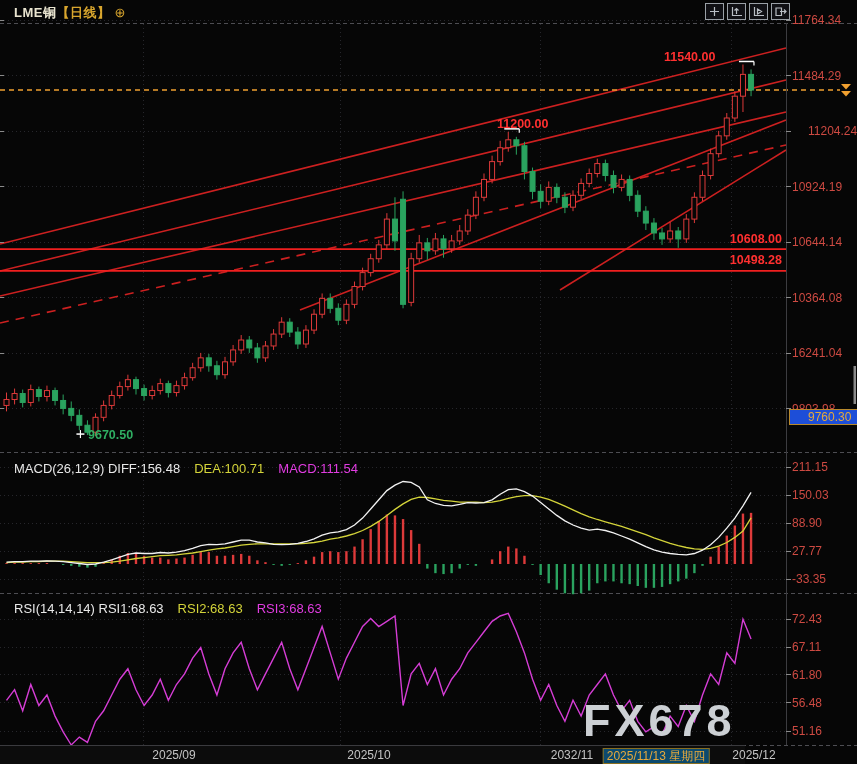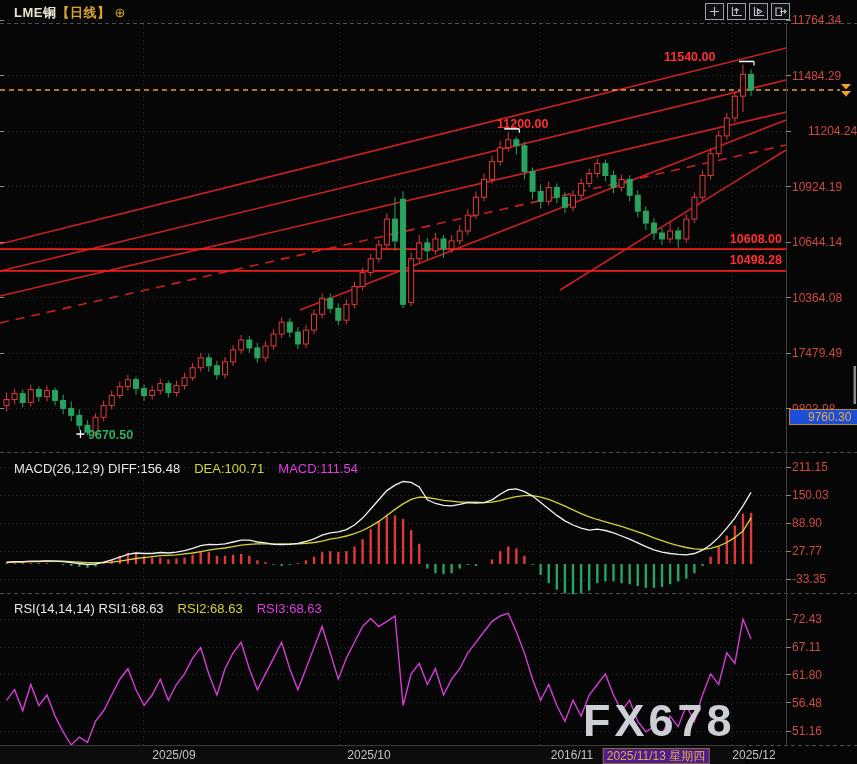--- a/index.html
+++ b/index.html
@@ -19,21 +19,21 @@
   #labels{position:absolute;inset:0;z-index:20;pointer-events:none;}
   .axlab{position:absolute;font-size:12px;color:#cd4a42;white-space:nowrap;}
   .cross-price{position:absolute;font-size:12px;color:#e6a93c;border:1px solid #b98a2c;
                background:#1d4ed8;padding:0 18px;line-height:14px;}
   .ann{position:absolute;font-size:12.5px;font-weight:bold;white-space:nowrap;}
   .ann-red{color:#ff3030;} .ann-green{color:#2fae62;}
   .ann-right{text-align:right;}
   .xaxis{position:absolute;left:0;top:745px;width:745px;height:19px;background:#0c0c0c;
          border-top:1px solid #3a3a3e;z-index:22;}
   .xlab{position:absolute;top:2px;font-size:12px;color:#c4c4c4;transform:translateX(-50%);white-space:nowrap;}
-  .xlab-hl{color:#e6a93c;background:#4c1d95;border:1px solid #8a6f1f;padding:0 3px;line-height:14px;}
+  .xlab-hl{color:#e6a93c;background:#0c4a6e;border:1px solid #8a6f1f;padding:0 3px;line-height:14px;}
   .watermark{position:absolute;left:583px;top:695px;font-size:45px;font-weight:bold;
              color:#ccd0d4;letter-spacing:4px;z-index:28;}
 </style>
 </head>
 <body>
 
 <div id="stage">
 
   <svg id="chart" width="857" height="764">
       <g shape-rendering="crispEdges">
@@ -437,21 +437,21 @@
     <span class="ph-w">RSI(14,14,14) RSI1:68.63</span><span class="ph-y">RSI2:68.63</span><span class="ph-m">RSI3:68.63</span>
   </div>
 
   <div id="labels">
       <div class="axlab" style="left: 792px; top: 13px;">11764.34</div>
       <div class="axlab" style="left: 792px; top: 68.5143px;">11484.29</div>
       <div class="axlab" style="left: 792px; top: 124.029px; margin-left: 16px;">11204.24</div>
       <div class="axlab" style="left: 792px; top: 179.543px;">10924.19</div>
       <div class="axlab" style="left: 792px; top: 235.057px;">10644.14</div>
       <div class="axlab" style="left: 792px; top: 290.574px;">10364.08</div>
-      <div class="axlab" style="left: 792px; top: 346.088px;">17479.49</div>
+      <div class="axlab" style="left: 792px; top: 346.088px;">16241.04</div>
       <div class="axlab" style="left: 792px; top: 401.602px;">9803.98</div>
       <div class="axlab" style="left: 792px; top: 460.188px;">211.15</div>
       <div class="axlab" style="left: 792px; top: 488.211px;">150.03</div>
       <div class="axlab" style="left: 792px; top: 516.239px;">88.90</div>
       <div class="axlab" style="left: 792px; top: 544.267px;">27.77</div>
       <div class="axlab" style="left: 792px; top: 572.291px;">-33.35</div>
       <div class="axlab" style="left: 792px; top: 612px;">72.43</div>
       <div class="axlab" style="left: 792px; top: 640.015px;">67.11</div>
       <div class="axlab" style="left: 792px; top: 667.978px;">61.80</div>
       <div class="axlab" style="left: 792px; top: 695.993px;">56.48</div>
@@ -460,19 +460,19 @@
       <div class="ann ann-red" style="left: 664px; top: 50px;">11540.00</div>
       <div class="ann ann-red" style="left: 497px; top: 117px;">11200.00</div>
       <div class="ann ann-green" style="left: 88px; top: 428px;">9670.50</div>
       <div class="ann ann-red ann-right" style="left: 692px; top: 232px; width: 90px;">10608.00</div>
       <div class="ann ann-red ann-right" style="left: 692px; top: 253px; width: 90px;">10498.28</div>
     </div>
 
   <div class="xaxis" id="xaxis">
       <span class="xlab" style="left: 174px;">2025/09</span>
       <span class="xlab" style="left: 369px;">2025/10</span>
-      <span class="xlab" style="left: 572px;">2016/11</span>
+      <span class="xlab" style="left: 572px;">2032/11</span>
       <span class="xlab xlab-hl" style="left: 656px;">2025/11/13 星期四</span>
       <span class="xlab" style="left: 754px;">2025/12</span>
     </div>
 
   <div class="watermark">FX678</div>
 </div>
 
 </body></html>

